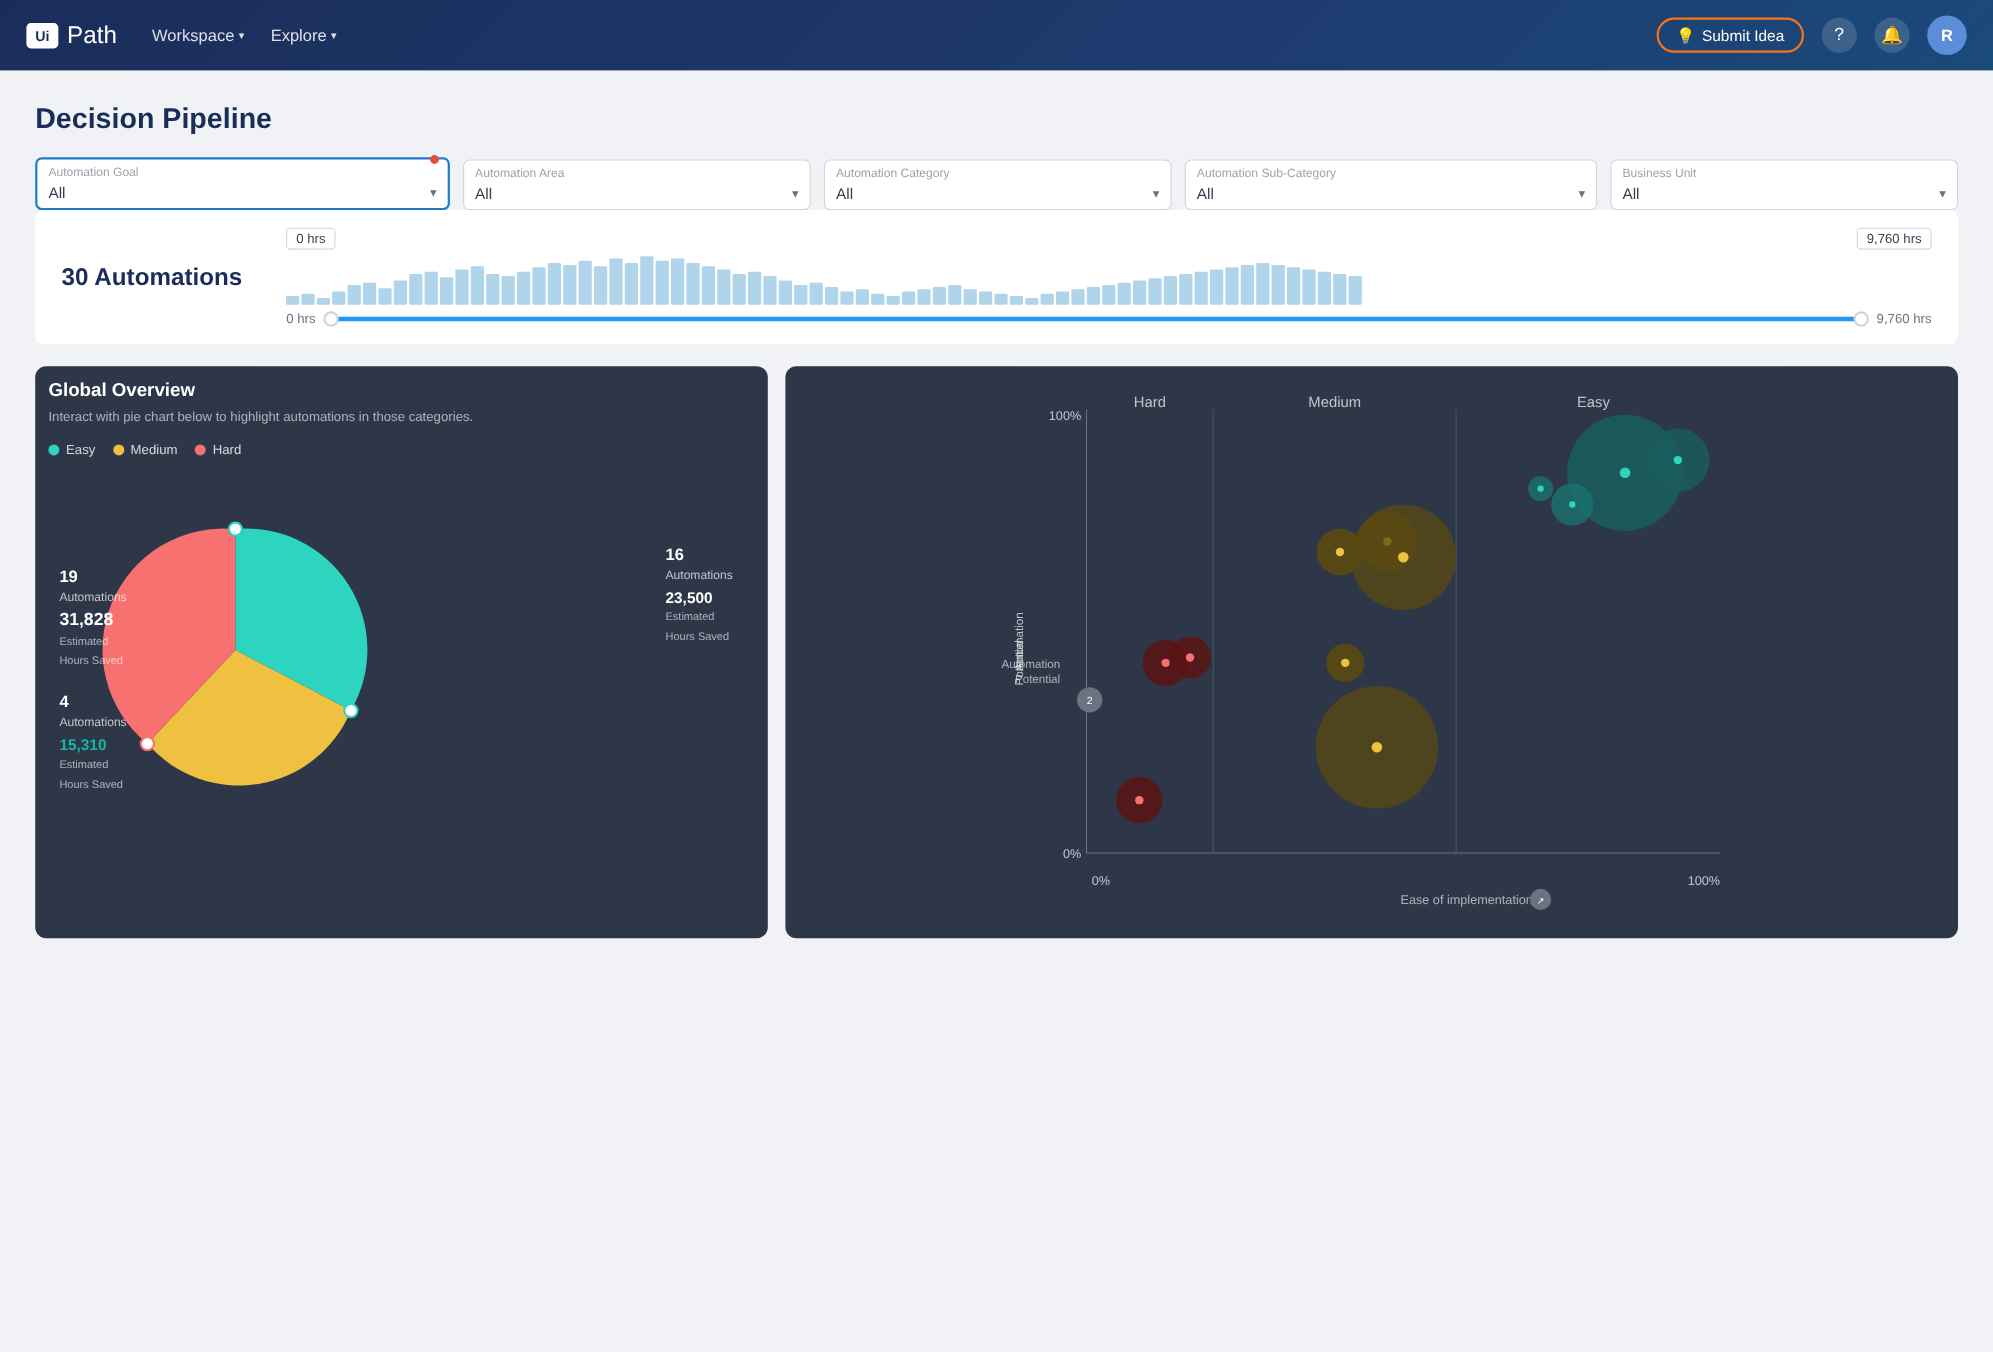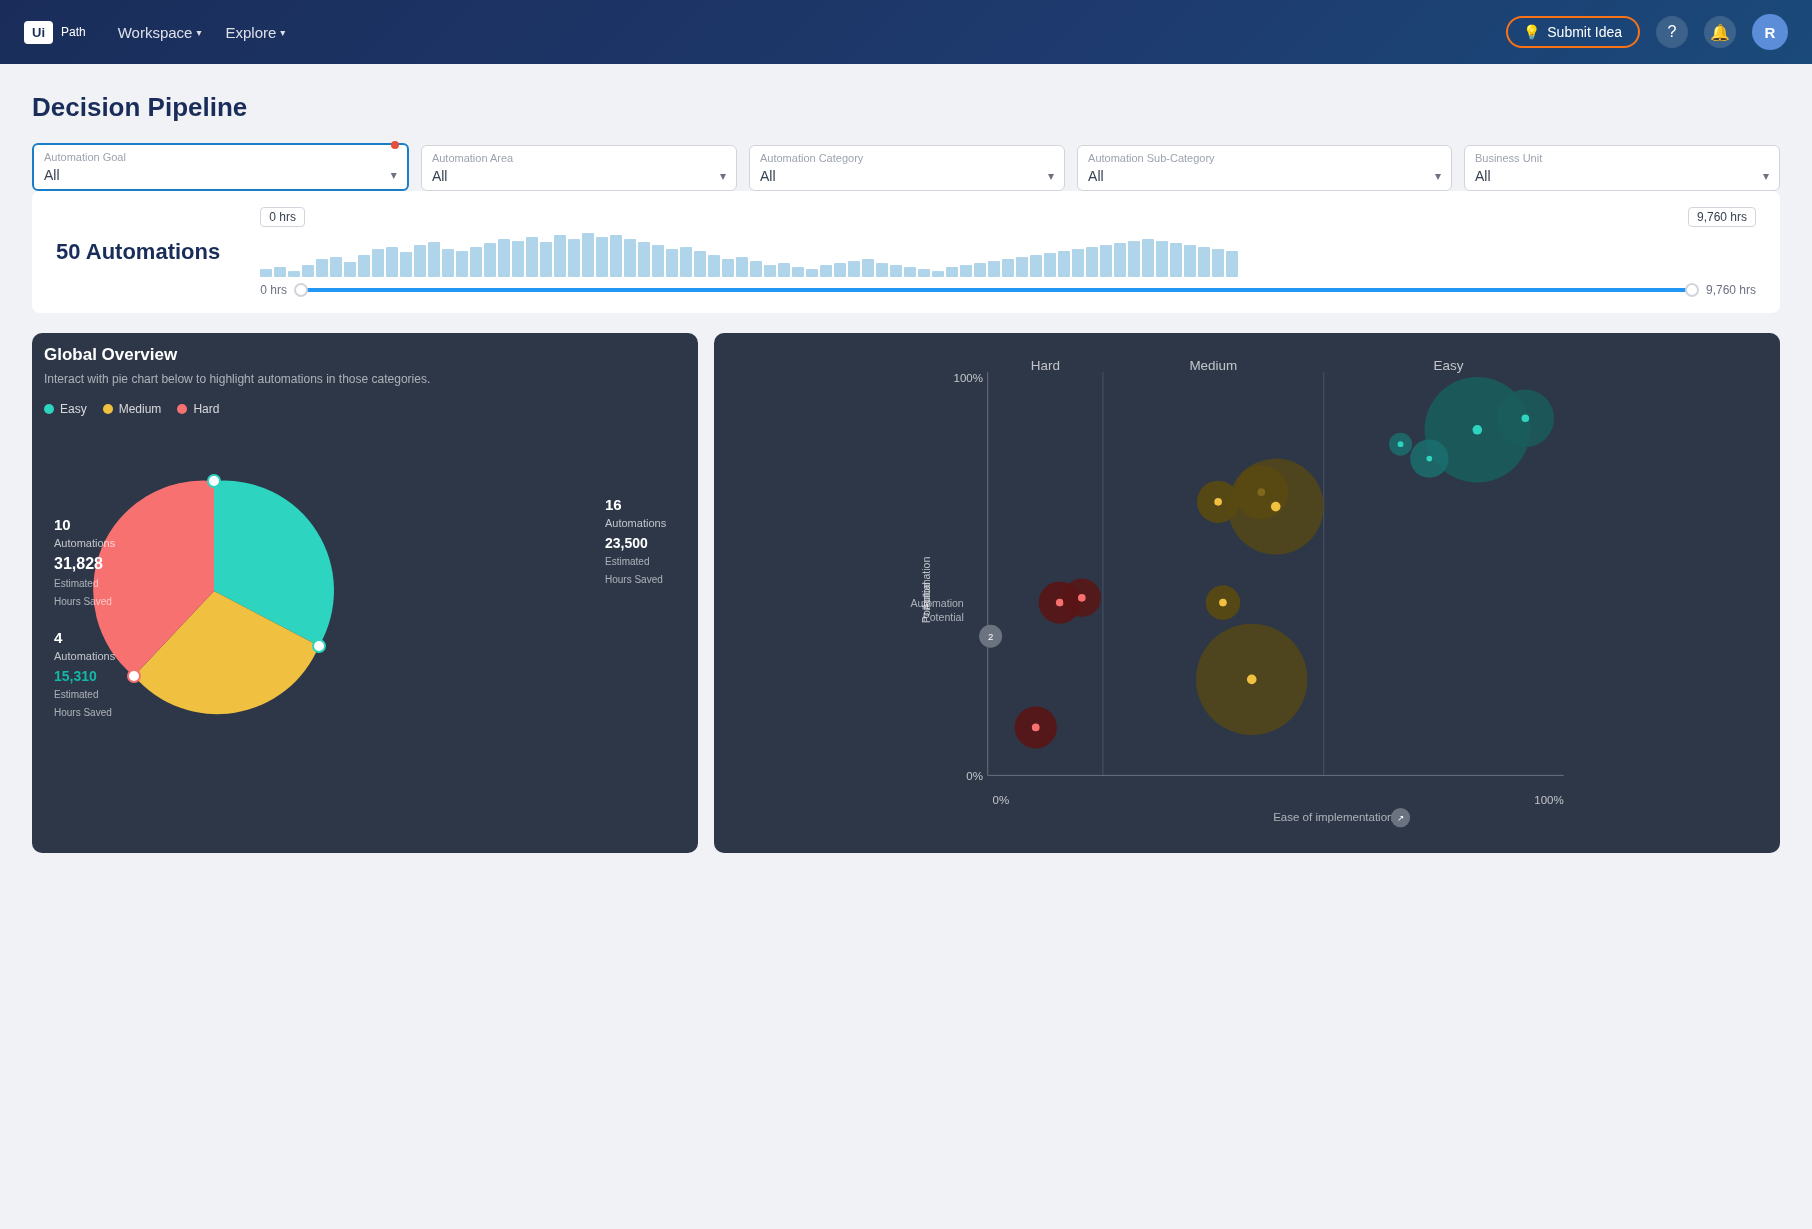--- a/index.html
+++ b/index.html
@@ -24,21 +24,21 @@
     }
     .logo-box {
       background: white;
       color: #1a2d5a;
       font-weight: 900;
       font-size: 13px;
       padding: 4px 8px;
       border-radius: 4px;
       letter-spacing: 0;
     }
-    .logo-text { color: white; font-size: 12px; font-weight: 300; }
+    .logo-text { color: white; font-size: 22px; font-weight: 300; }
     .nav-item {
       color: rgba(255,255,255,0.85);
       font-size: 15px;
       cursor: pointer;
       display: flex;
       align-items: center;
       gap: 4px;
     }
     .header-right {
       margin-left: auto;
@@ -339,21 +339,21 @@
       <span class="filter-label">Business Unit</span>
       <div class="filter-value-row">
         <span class="filter-value">All</span>
         <span class="chevron-icon">▾</span>
       </div>
     </div>
 
   </div>
 
   <div class="automations-panel">
-    <div class="automations-count">50 Automations</div>
+    <div class="automations-count">30 Automations</div>
 
     <div class="range-container">
 
       <div style="display:flex;justify-content:space-between;margin-bottom:4px;">
         <div class="range-label-box">0 hrs</div>
         <div class="range-label-box">9,760 hrs</div>
       </div>
       <div class="range-histogram" id="histogram-container">
 
       <div class="hist-bar" style="width: 12px; height: 8px;"></div>
@@ -477,21 +477,21 @@
         <div style="position:absolute;top:0;left:0;width:100%;height:100%;pointer-events:none;">
 
           <div style="position:absolute;top:60px;right:20px;text-align:left;">
             <strong style="font-size:15px;color:white;display:block;">16</strong>
             <span style="font-size:11px;color:rgba(255,255,255,0.7);">Automations</span><br>
             <strong style="font-size:14px;color:white;display:block;margin-top:4px;">23,500</strong>
             <span style="font-size:10px;color:rgba(255,255,255,0.6);">Estimated<br>Hours Saved</span>
           </div>
 
           <div style="position:absolute;top:80px;left:10px;text-align:left;">
-            <strong style="font-size:15px;color:white;display:block;">10</strong>
+            <strong style="font-size:15px;color:white;display:block;">19</strong>
             <span style="font-size:11px;color:rgba(255,255,255,0.7);">Automations</span><br>
             <strong style="font-size:16px;color:white;display:block;margin-top:4px;">31,828</strong>
             <span style="font-size:10px;color:rgba(255,255,255,0.6);">Estimated<br>Hours Saved</span>
           </div>
 
           <div style="position:absolute;bottom:20px;left:10px;text-align:left;">
             <strong style="font-size:15px;color:white;display:block;">4</strong>
             <span style="font-size:11px;color:rgba(255,255,255,0.7);">Automations</span><br>
             <strong style="font-size:14px;color:#14b8a6;display:block;margin-top:4px;">15,310</strong>
             <span style="font-size:10px;color:rgba(255,255,255,0.6);">Estimated<br>Hours Saved</span>

